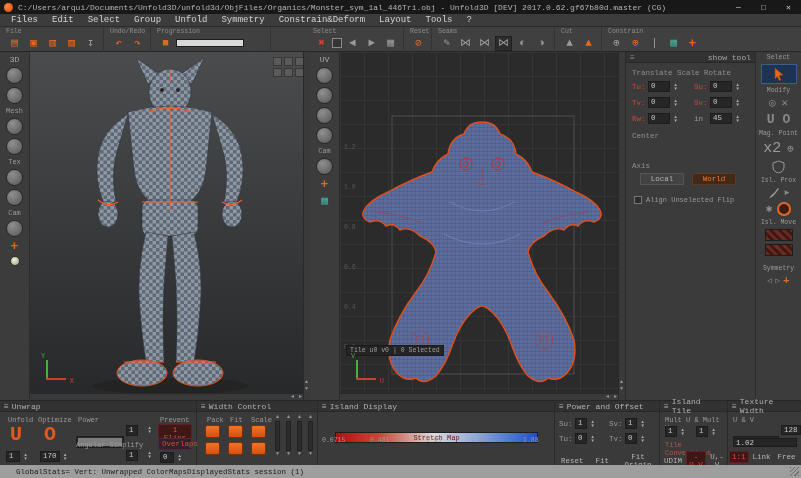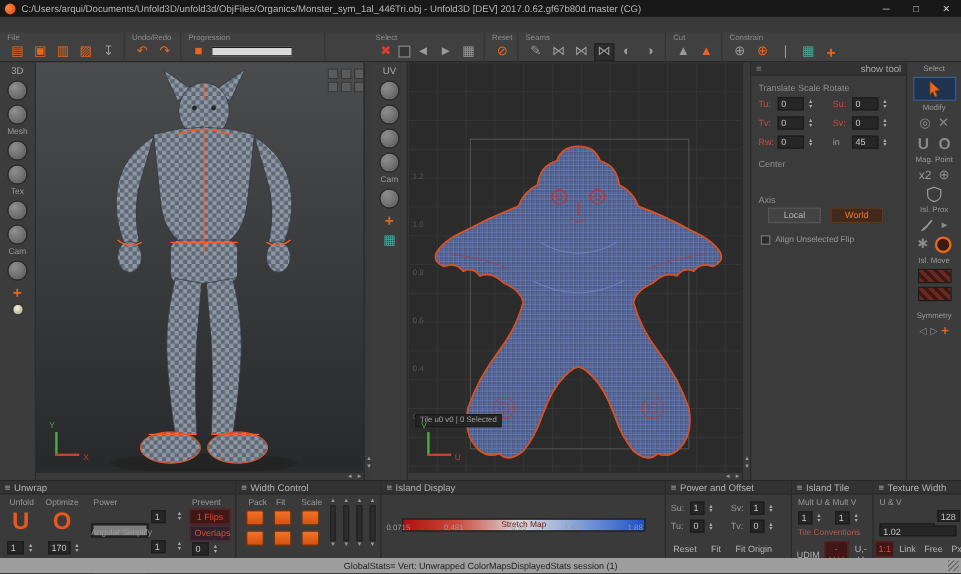--- a/index.html
+++ b/index.html
@@ -1,19 +1,19 @@
 <!DOCTYPE html>
 <html><head>
 <meta charset="utf-8">
 <style>
   * { margin:0; padding:0; box-sizing:border-box; }
   html,body { background:#222; }
   #app {
     position:relative; width:801px; height:478px; overflow:hidden;
-    background:#3a3a3a; font-family:Liberation Sans, sans-serif;
+    background:#3a3a3a; font-family:Liberation Mono, monospace;
     color:#c8c8c8; -webkit-font-smoothing:antialiased;
   }
   .abs { position:absolute; }
   .lbl7 { font-size:7px; color:#9a9a9a; }
 
   
   #titlebar { position:absolute; left:0; top:0; width:801px; height:14px; background:#181818; display:flex; align-items:center; }
   #titlebar .logo { width:9px; height:9px; border-radius:50%; background:radial-gradient(circle at 35% 35%, #ff8a3c, #d8440e); margin:0 5px 0 4px; }
   #titlebar .title { font-size:8px; color:#b5b5b5; white-space:nowrap; }
   #winbtns { position:absolute; right:0; top:0; height:14px; display:flex; }
@@ -97,40 +97,52 @@
   .pico { width:15px; height:13px; background:linear-gradient(#f07428,#d6500f); border:1px solid #7a3208; border-radius:2px; }
   .vspin { display:flex; flex-direction:column; align-items:center; gap:1px; }
   .vspin .tr { width:5px; height:30px; background:#2c2c2c; border:1px solid #222; }
   .vspin div.ar { font-size:5px; color:#999; line-height:5px; }
   .gradbar { position:relative; height:11px; border:1px solid #1d1d1d;
     background:linear-gradient(90deg,#b01010,#c8493a 22%,#dadada 48%,#8fa8d8 70%,#1c50c8 100%);
     display:flex; align-items:center; justify-content:center; font-size:7px; color:#6e1515; }
   .tick { position:absolute; font-size:6.5px; color:#9a9a9a; top:36px; }
 
   
-  #statusbar { position:absolute; left:0; top:465px; width:801px; height:13px; background:#9e9e9e; display:flex; align-items:center; padding:0 6px;justify-content:center; }
+  #statusbar { position:absolute; left:0; top:465px; width:801px; height:13px; background:#9e9e9e; display:flex; align-items:center; padding:0 16px; }
   #statusbar span { font-size:7.5px; color:#1c1c1c; }
   .grip { position:absolute; right:2px; bottom:2px; width:9px; height:9px;
     background:repeating-linear-gradient(135deg,#6d6d6d 0 1px, transparent 1px 3px); }
 </style>
 </head>
 <body>
 
 <div id="app">
 
   <div id="titlebar">
     <div class="logo"></div>
     <span class="title">C:/Users/arqui/Documents/Unfold3D/unfold3d/ObjFiles/Organics/Monster_sym_1al_446Tri.obj - Unfold3D [DEV] 2017.0.62.gf67b80d.master (CG)</span>
     <div id="winbtns">
       <div>─</div>
       <div>□</div>
       <div>✕</div>
     </div>
   </div>
 
+  <div id="menubar">
+    <span>Files</span>
+    <span>Edit</span>
+    <span>Select</span>
+    <span>Group</span>
+    <span>Unfold</span>
+    <span>Symmetry</span>
+    <span>Constrain&amp;Deform</span>
+    <span>Layout</span>
+    <span>Tools</span>
+    <span>?</span>
+  </div>
 
   <div id="toolbar">
     <div class="tgroup">
       <span class="glabel">File</span>
       <div class="ti or">▤</div>
       <div class="ti or">▣</div>
       <div class="ti or">▥</div>
       <div class="ti or">▨</div>
       <div class="ti">↧</div>
     </div>
@@ -416,21 +428,21 @@
     <div style="display:flex;gap:6px">
       <span class="gico">◎</span>
       <span class="gico">✕</span>
     </div>
     <div style="display:flex;gap:8px">
       <span class="biglet">U</span>
       <span class="biglet">O</span>
     </div>
     <span class="slabel">Mag. Point</span>
     <div style="display:flex;gap:6px;align-items:center">
-      <span style="font-size:10px;color:#9a9a9a">x2</span>
+      <span style="font-size:15px;color:#9a9a9a">x2</span>
       <span class="gico">⊕</span>
     </div>
     <svg width="13" height="14" viewBox="0 0 13 14">
       <path d="M6.5,1 L12,3 V7 Q12,11.5 6.5,13 Q1,11.5 1,7 V3 Z" fill="none" stroke="#9a9a9a" stroke-width="1"></path>
     </svg>
     <span class="slabel">Isl. Prox</span>
     <div style="display:flex;gap:5px;align-items:center">
       <svg width="12" height="12" viewBox="0 0 12 12">
         <path d="M1,11 Q3,8 6,6 L10,1 L11,2 L7,7 Q5,10 1,11 Z" fill="#9a9a9a"></path>
       </svg>

